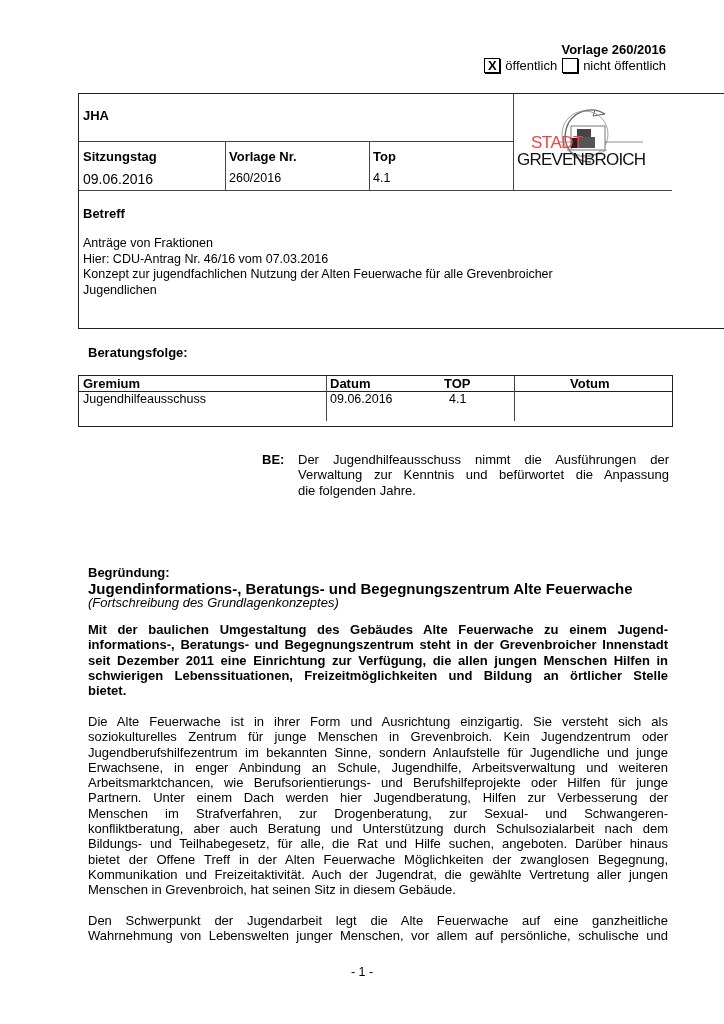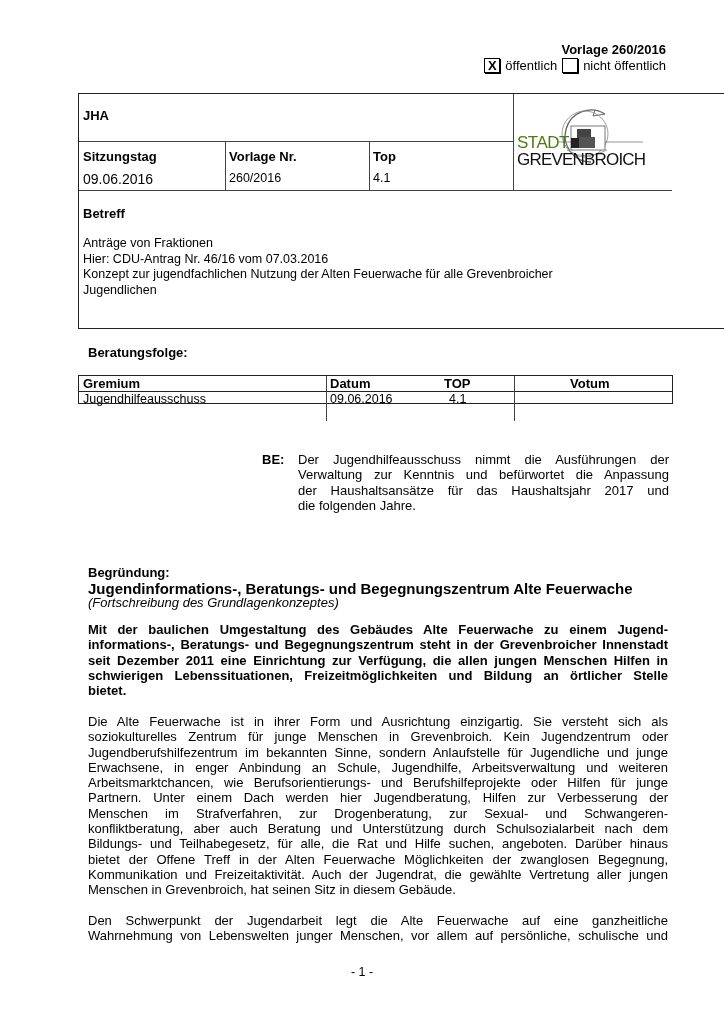--- a/index.html
+++ b/index.html
@@ -19,21 +19,21 @@
   #hdr { left:78px; top:93px; width:682px; height:236px; border:1.5px solid #222; box-sizing:border-box; }
   .hline { position:absolute; height:0; border-top:1px solid #444; }
   .vline { position:absolute; width:0; border-left:1px solid #444; }
   .cell-label { position:absolute; font-size:13px; font-weight:bold; }
   .cell-val { position:absolute; font-size:12.5px; }
 
   
   #logo { left:515px; top:104px; width:130px; height:70px; }
 
   
-  #btab { left:78px; top:375px; width:595px; height:29px; border:1.5px solid #222; box-sizing:border-box; }
+  #btab { left:78px; top:375px; width:595px; height:52px; border:1.5px solid #222; box-sizing:border-box; }
   .th { position:absolute; font-size:13px; font-weight:bold; top:0; }
   .td { position:absolute; font-size:12.5px; top:16px; }
 
   .para { position:absolute; left:88px; width:580px; font-size:13px; line-height:15.3px; text-align:justify; }
   .para .ln { display:block; text-align:justify; text-align-last:justify; height:15.3px; white-space:nowrap; }
   .para .ln.last { text-align-last:left; }
 </style>
 </head>
 <body>
 
@@ -82,21 +82,21 @@
 
     <line x1="90" y1="38" x2="128" y2="38" stroke="#777" stroke-width="0.8"></line>
     <line x1="44" y1="38" x2="58" y2="38" stroke="#777" stroke-width="0.8"></line>
 
     <rect x="56" y="22" width="34" height="24" fill="#fff" stroke="#555" stroke-width="0.8"></rect>
     <rect x="62" y="25" width="14" height="9" fill="#444"></rect>
     <rect x="64" y="33" width="16" height="11" fill="#555"></rect>
     <rect x="56" y="34" width="8" height="10" fill="#222"></rect>
     <path d="M52 46 Q70 58 92 46" fill="none" stroke="#888" stroke-width="0.8"></path>
   </svg>
-  <div class="abs" style="left:2px; top:30px; font-size:17px; letter-spacing:-0.5px; line-height:17px; color:#4d7c0f;">STADT</div>
+  <div class="abs" style="left:16px; top:30px; font-size:17px; letter-spacing:-0.5px; line-height:17px; color:#ef4444;">STADT</div>
   <div class="abs" style="left:2px; top:47px; font-size:17px; letter-spacing:-0.8px; line-height:17px; color:#111;">GREVENBROICH</div>
 </div>
 
 <div class="abs b" style="left:88px; top:345px; font-size:13px;">Beratungsfolge:</div>
 
 <div id="btab" class="abs">
   <div class="hline" style="left:0; top:15px; width:593px; border-top:1px solid #222;"></div>
   <div class="vline" style="left:247px; top:0; height:45px;"></div>
   <div class="vline" style="left:435px; top:0; height:45px;"></div>
 
@@ -108,21 +108,20 @@
   <div class="td" style="left:4px;">Jugendhilfeausschuss</div>
   <div class="td" style="left:251px;">09.06.2016</div>
   <div class="td" style="left:370px;">4.1</div>
   <div class="td" style="left:441px;"></div>
 </div>
 
 <div class="abs b" style="left:262px; top:452px; font-size:13px;">BE:</div>
 <div class="para" style="left:298px; width:371px; top:452px;">
   <span class="ln">Der Jugendhilfeausschuss nimmt die Ausführungen der</span>
   <span class="ln">Verwaltung zur Kenntnis und befürwortet die Anpassung</span>
-  <span class="ln">der Haushaltsansätze für das Haushaltsjahr 2017 und</span>
   <span class="ln last">die folgenden Jahre.</span>
 </div>
 
 <div class="abs b" style="left:88px; top:565px; font-size:13px;">Begründung:</div>
 <div class="abs b" style="left:88px; top:580px; font-size:15px; ">Jugendinformations-, Beratungs- und Begegnungszentrum Alte Feuerwache</div>
 <div class="abs" style="left:88px; top:595px; font-size:13px; font-style:italic;">(Fortschreibung des Grundlagenkonzeptes)</div>
 
 <div class="para b" style="top:622px; font-weight:bold;">
   <span class="ln">Mit der baulichen Umgestaltung des Gebäudes Alte Feuerwache zu einem Jugend-</span>
   <span class="ln">informations-, Beratungs- und Begegnungszentrum steht in der Grevenbroicher Innenstadt</span>

